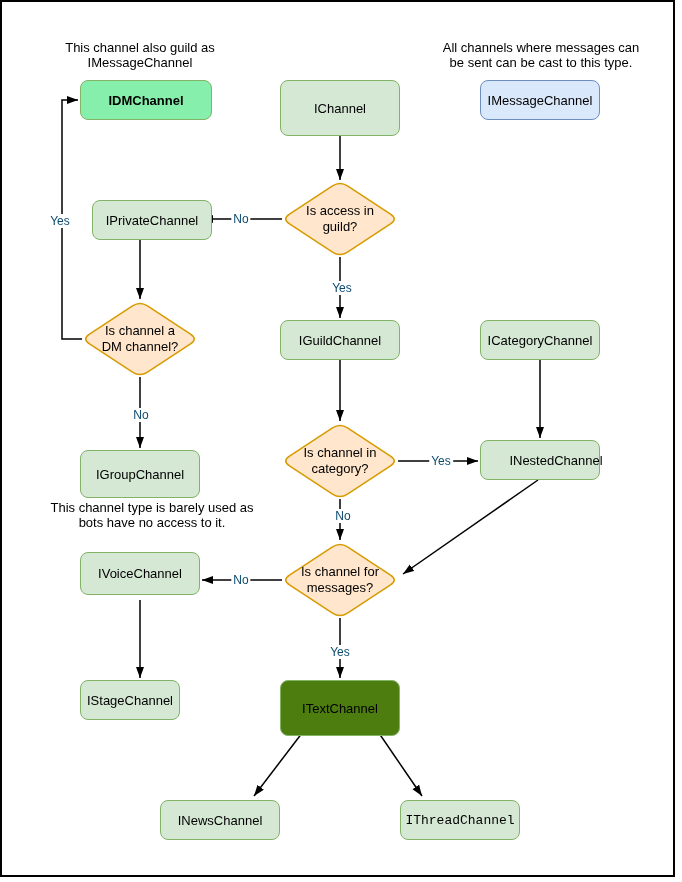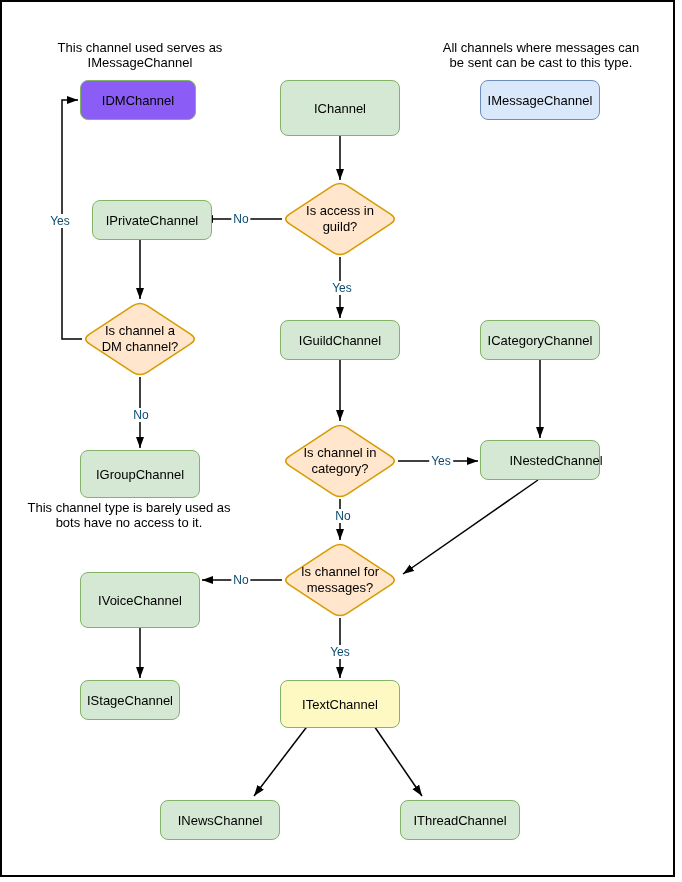--- a/index.html
+++ b/index.html
@@ -47,42 +47,42 @@
       <path d="M332.5,185.9 Q340,181 347.5,185.9 L390.5,214.1 Q398,219 390.5,223.9 L347.5,252.1 Q340,257 332.5,252.1 L289.5,223.9 Q282,219 289.5,214.1 Z" fill="#ffe6cc" stroke="#d79b00" stroke-width="1.5"></path>
       <path d="M132.5,305.9 Q140,301 147.5,305.9 L190.5,334.1 Q198,339 190.5,343.9 L147.5,372.1 Q140,377 132.5,372.1 L89.5,343.9 Q82,339 89.5,334.1 Z" fill="#ffe6cc" stroke="#d79b00" stroke-width="1.5"></path>
       <path d="M332.5,427.9 Q340,423 347.5,427.9 L390.5,456.1 Q398,461 390.5,465.9 L347.5,494.1 Q340,499 332.5,494.1 L289.5,465.9 Q282,461 289.5,456.1 Z" fill="#ffe6cc" stroke="#d79b00" stroke-width="1.5"></path>
       <path d="M332.5,546.9 Q340,542 347.5,546.9 L390.5,575.1 Q398,580 390.5,584.9 L347.5,613.1 Q340,618 332.5,613.1 L289.5,584.9 Q282,580 289.5,575.1 Z" fill="#ffe6cc" stroke="#d79b00" stroke-width="1.5"></path>
     </svg>
   <div id="node-layer">
       <div class="decision-label" style="left: 295px; top: 195px; width: 90px; height: 48px;">Is access in guild?</div>
       <div class="decision-label" style="left: 95px; top: 315px; width: 90px; height: 48px;">Is channel a DM channel?</div>
       <div class="decision-label" style="left: 295px; top: 437px; width: 90px; height: 48px;">Is channel in category?</div>
       <div class="decision-label" style="left: 295px; top: 556px; width: 90px; height: 48px;">Is channel for messages?</div>
-      <div class="node" style="left: 80px; top: 80px; width: 116px; height: 40px; background: #8b5cf6; border-color: rgb(130, 179, 102);">IDMChannel</div>
+      <div class="node" style="left: 80px; top: 80px; width: 132px; height: 40px; background: #86efac; border-color: rgb(130, 179, 102); font-weight: bold;">IDMChannel</div>
       <div class="node" style="left: 280px; top: 80px; width: 120px; height: 56px; background: rgb(213, 232, 212); border-color: rgb(130, 179, 102);">IChannel</div>
       <div class="node" style="left: 480px; top: 80px; width: 120px; height: 40px; background: rgb(218, 232, 252); border-color: rgb(108, 142, 191);">IMessageChannel</div>
       <div class="node" style="left: 92px; top: 200px; width: 120px; height: 40px; background: rgb(213, 232, 212); border-color: rgb(130, 179, 102);">IPrivateChannel</div>
       <div class="node" style="left: 280px; top: 320px; width: 120px; height: 40px; background: rgb(213, 232, 212); border-color: rgb(130, 179, 102);">IGuildChannel</div>
       <div class="node" style="left: 480px; top: 320px; width: 120px; height: 40px; background: rgb(213, 232, 212); border-color: rgb(130, 179, 102);">ICategoryChannel</div>
       <div class="node" style="left: 480px; top: 440px; width: 120px; height: 40px; background: rgb(213, 232, 212); border-color: rgb(130, 179, 102); padding-left: 32px;">INestedChannel</div>
       <div class="node" style="left: 80px; top: 450px; width: 120px; height: 48px; background: rgb(213, 232, 212); border-color: rgb(130, 179, 102);">IGroupChannel</div>
-      <div class="node" style="left: 80px; top: 572px; width: 120px; height: 56px; background: rgb(213, 232, 212); border-color: rgb(130, 179, 102);">IVoiceChannel</div>
+      <div class="node" style="left: 80px; top: 552px; width: 120px; height: 43px; background: rgb(213, 232, 212); border-color: rgb(130, 179, 102);">IVoiceChannel</div>
       <div class="node" style="left: 80px; top: 680px; width: 100px; height: 40px; background: rgb(213, 232, 212); border-color: rgb(130, 179, 102);">IStageChannel</div>
-      <div class="node" style="left: 280px; top: 680px; width: 120px; height: 48px; background: #fef9c3; border-color: rgb(130, 179, 102); text-align: center;">ITextChannel</div>
+      <div class="node" style="left: 280px; top: 680px; width: 120px; height: 56px; background: #4d7c0f; border-color: rgb(130, 179, 102); text-align: center;">ITextChannel</div>
       <div class="node" style="left: 160px; top: 800px; width: 120px; height: 40px; background: rgb(213, 232, 212); border-color: rgb(130, 179, 102); text-align: center;">INewsChannel</div>
-      <div class="node" style="left: 400px; top: 800px; width: 120px; height: 40px; background: rgb(213, 232, 212); border-color: rgb(130, 179, 102);">IThreadChannel</div>
+      <div class="node" style="left: 400px; top: 800px; width: 120px; height: 40px; background: rgb(213, 232, 212); border-color: rgb(130, 179, 102); font-family: Liberation Mono, monospace;">IThreadChannel</div>
       <span class="edge-label" style="left: 241px; top: 219px;">No</span>
       <span class="edge-label" style="left: 342px; top: 288px;">Yes</span>
       <span class="edge-label" style="left: 60px; top: 221px;">Yes</span>
       <span class="edge-label" style="left: 141px; top: 415px;">No</span>
       <span class="edge-label" style="left: 441px; top: 461px;">Yes</span>
       <span class="edge-label" style="left: 343px; top: 516px;">No</span>
       <span class="edge-label" style="left: 241px; top: 580px;">No</span>
       <span class="edge-label" style="left: 340px; top: 652px;">Yes</span>
-      <div class="note" style="left: 140px; top: 40px; width: 220px;">This channel used serves as
+      <div class="note" style="left: 140px; top: 40px; width: 220px;">This channel also guild as
 IMessageChannel</div>
       <div class="note" style="left: 541px; top: 40px; width: 230px;">All channels where messages can
 be sent can be cast to this type.</div>
-      <div class="note" style="left: 129px; top: 500px; width: 240px;">This channel type is barely used as
+      <div class="note" style="left: 152px; top: 500px; width: 240px;">This channel type is barely used as
 bots have no access to it.</div>
     </div>
   <div class="page-border"></div>
 </div>
 
 </body></html>

